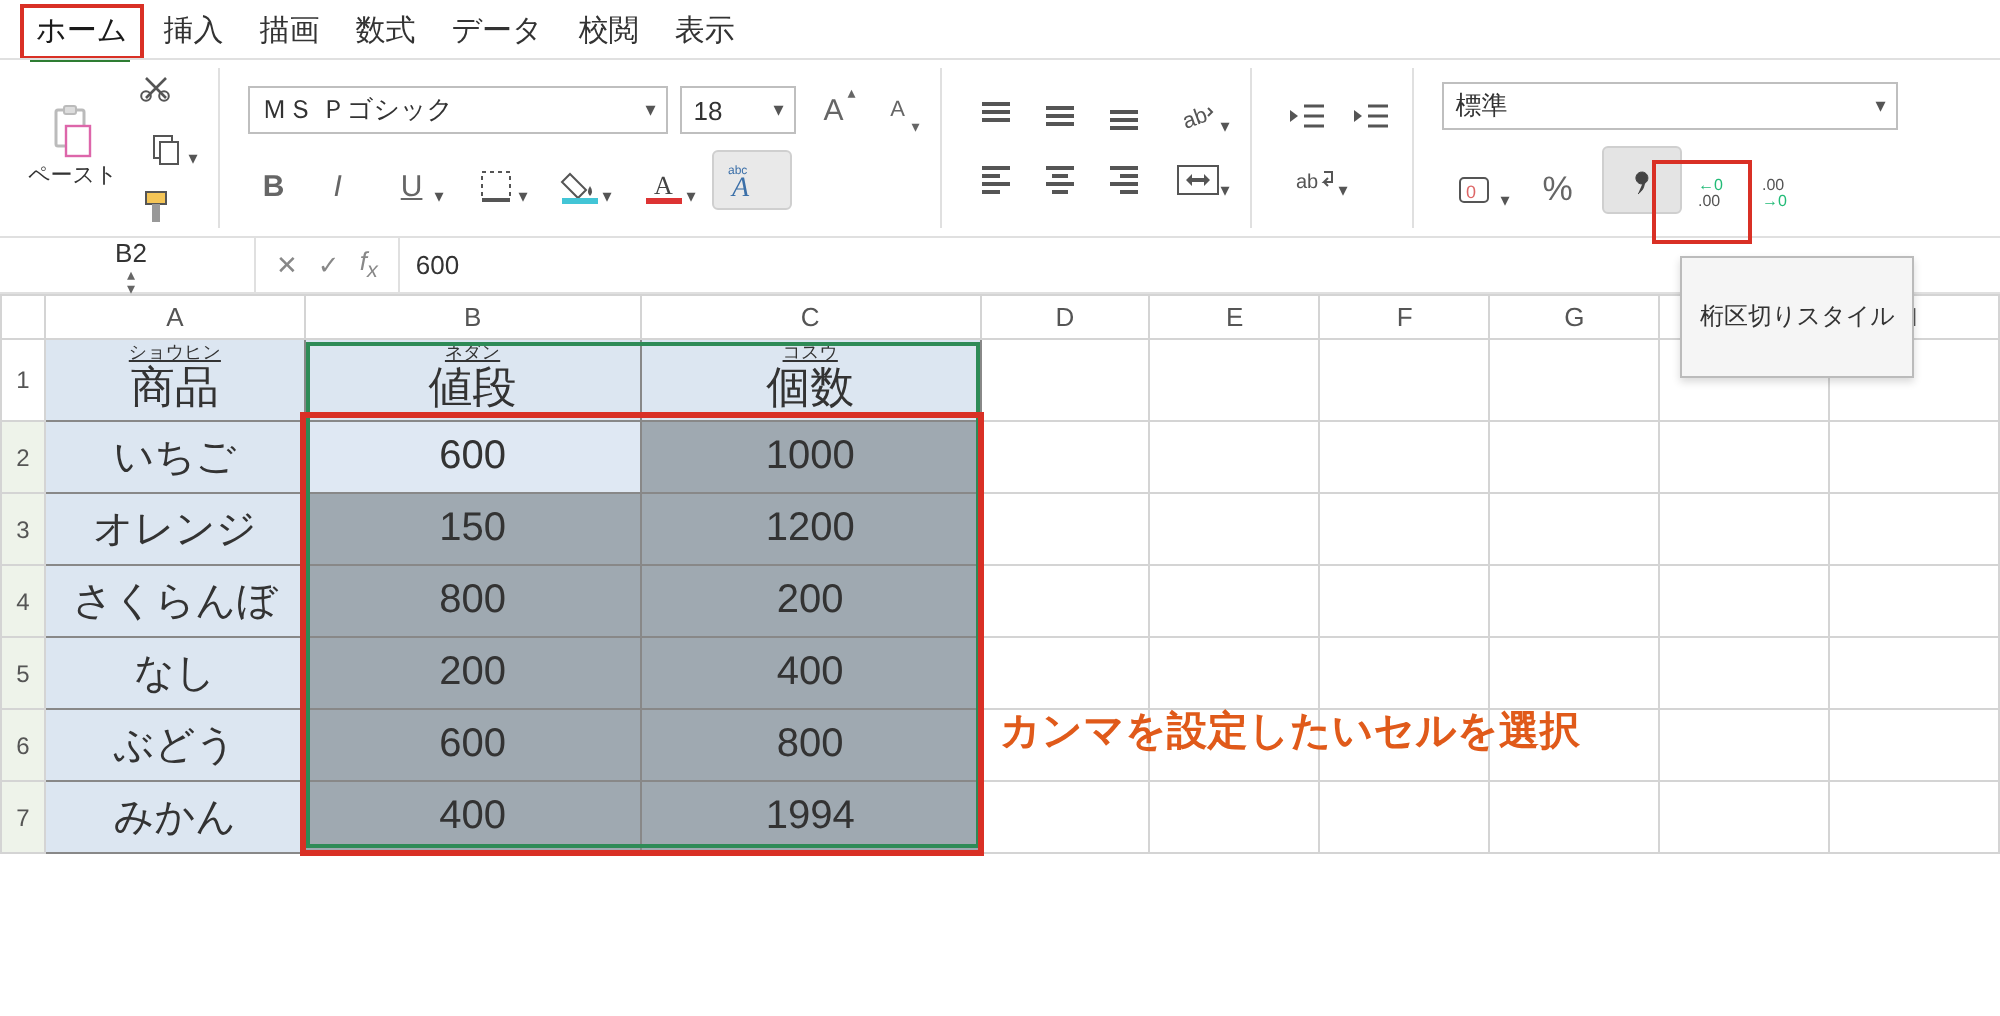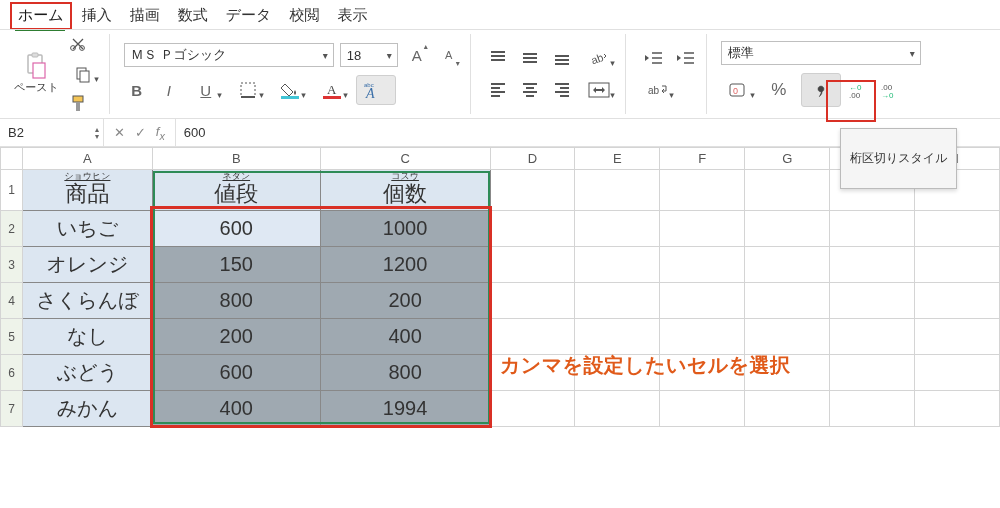--- a/index.html
+++ b/index.html
@@ -71,42 +71,42 @@
     flex-direction: column;
     justify-content: center;
     padding: 0 8px;
     border-right: 1px solid var(--border-light);
     gap: 8px;
   }
   .ribbon-group:last-child { border-right: none; }
   .clip-area { gap: 2px; }
   .clip-icon-row { display: flex; align-items: center; gap: 6px; }
   .paste-stack { display:flex; flex-direction:column; align-items:center; font-size:11px; gap:2px; }
-  .row { display: flex; align-items: center; gap: 6px; }
+  .row { display: flex; align-items: flex-end; gap: 6px; }
   .ribbon select, .ribbon .combo {
     font-family: inherit;
     font-size: 13px;
     height: 24px;
     border: 1px solid #bfbfbf;
     background: #fff;
     padding: 0 22px 0 6px;
     appearance: none;
     position: relative;
   }
   .combo { display: inline-flex; align-items: center; }
   .combo::after {
     content: "▾";
     position: absolute;
     right: 5px;
     font-size: 10px;
     color: #555;
   }
   .font-name { width: 210px; }
   .font-size { width: 58px; }
-  .nf-combo { width: 200px; }
+  .nf-combo { width: 228px; }
   .icon-btn {
     display:inline-flex; align-items:center; justify-content:center;
     width: 26px; height: 24px;
     color: var(--icon-grey);
     position: relative;
   }
   .icon-btn.drop { width: 36px; }
   .icon-btn.drop::after {
     content: "▾"; font-size: 9px; position: absolute; right: 2px; bottom: 2px; color:#555;
   }
@@ -157,24 +157,25 @@
     z-index: 10;
   }
   
   .fbar {
     display:flex; align-items:center;
     height: 28px;
     border-bottom: 1px solid var(--border-light);
     font-size: 13px;
   }
   .namebox {
-    width: 104px; height: 100%;
+    width: 128px; height: 100%;
     border-right: 1px solid var(--border-light);
     display:flex; align-items:center; justify-content:space-between;
     padding: 0 4px 0 8px;
+    flex-direction: column;
   }
   .namebox .stepper { display:flex; flex-direction:column; font-size:8px; line-height:7px; color:#666; }
   .fbar-btns { display:flex; align-items:center; gap:10px; padding: 0 10px; color:#888; }
   .fx { font-style: italic; font-family: Liberation Sans, sans-serif; }
   .fbar-val { padding-left: 8px; border-left: 1px solid var(--border-light); height:100%; display:flex; align-items:center; flex:1; }
   
   .sheet-wrap { position: relative; }
   .grid {
     border-collapse: collapse;
     table-layout: fixed;

